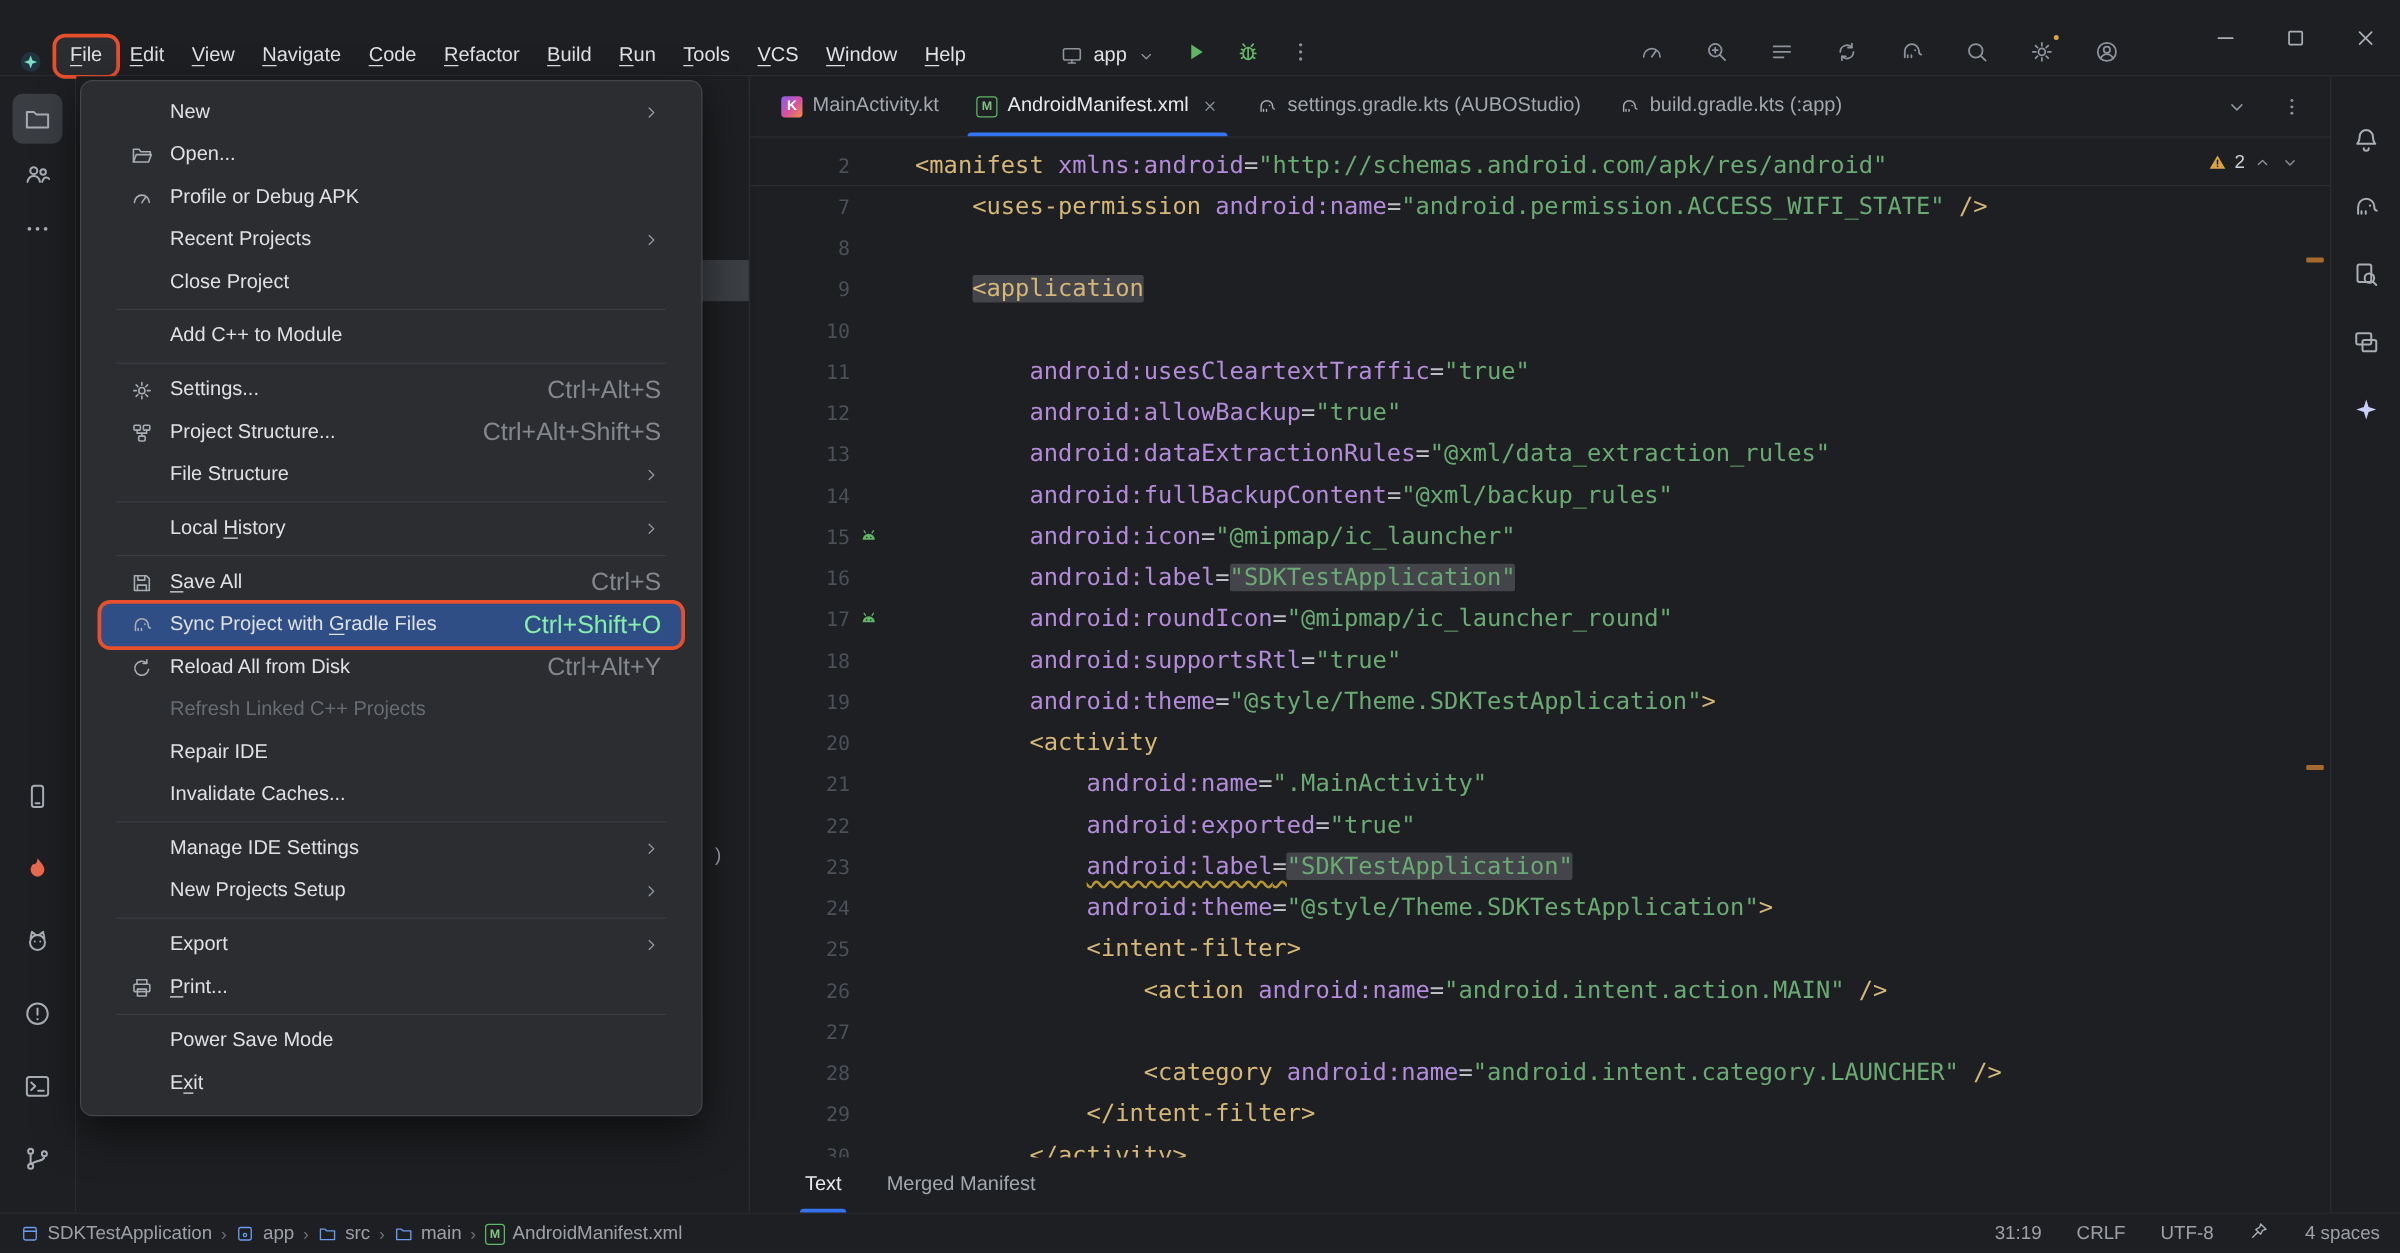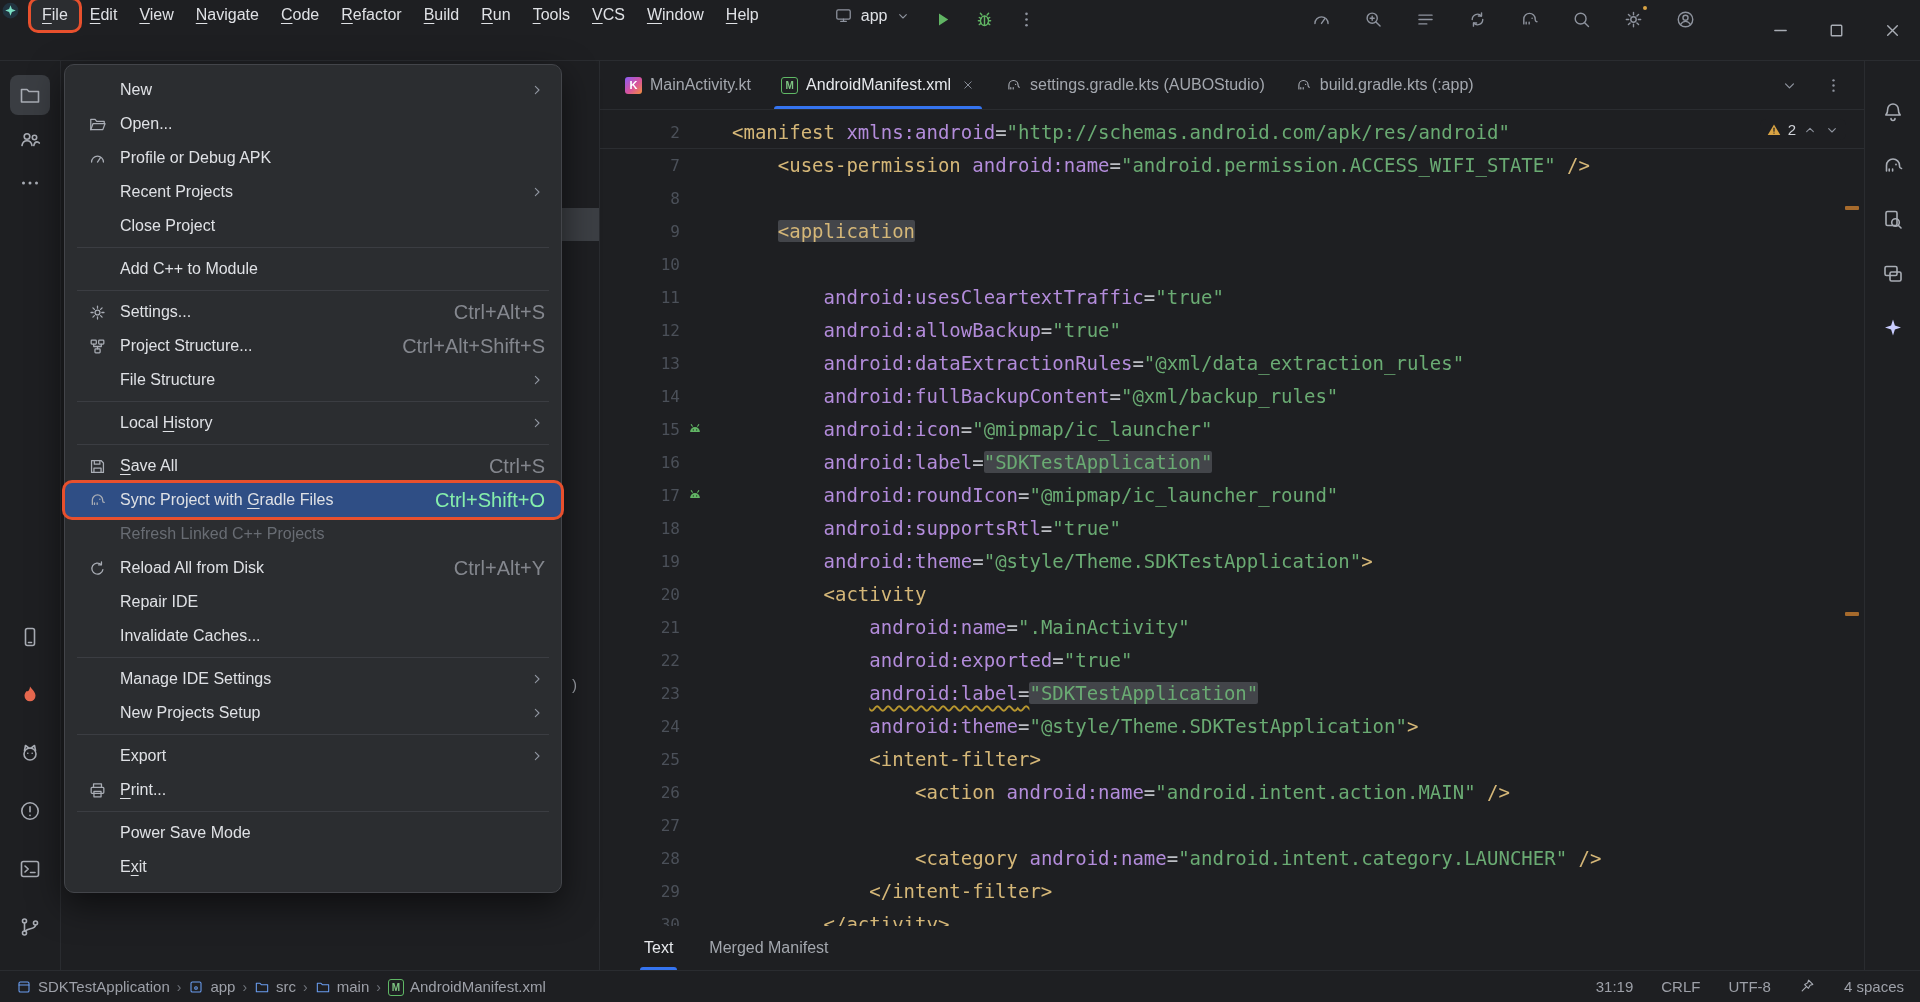--- a/index.html
+++ b/index.html
@@ -2,21 +2,21 @@
 <html><head>
 <meta charset="utf-8">
 <style>
 *{margin:0;padding:0;box-sizing:border-box}
 html,body{width:1920px;height:1002px;overflow:hidden;background:#1e1f22;color:#dfe1e5;
   font-family:"Liberation Sans","DejaVu Sans",sans-serif;-webkit-user-select:none;user-select:none}
 button{background:none;border:0;color:inherit;font:inherit;cursor:default}
 #root{position:relative;width:1920px;height:1002px;display:flex;flex-direction:column}
 
 
-#titlebar{flex:0 0 61px;display:flex;align-items:flex-start;border-bottom:1px solid #2a2c30}
+#titlebar{flex:0 0 61px;display:flex;align-items:flex-end;padding-left:14px;border-bottom:1px solid #2a2c30}
 .logo{width:28px;height:28px;margin-right:10px}
 #menus{display:flex;align-items:center}
 .menu-btn{padding:6px 11px;border-radius:7px;font-size:16px;color:#dfe1e5;position:relative}
 .menu-btn u,.mi u{text-decoration:underline;text-underline-offset:3px}
 .menu-btn.open{background:#2b2d30}
 .annotated{box-shadow:0 0 0 3px #e8502d;border-radius:7px}
 #runcfg{display:flex;align-items:center;gap:8px;margin-left:54px;padding:6px 10px;border-radius:7px;font-size:16px;color:#dfe1e5}
 .tbtn{width:42px;height:38px;border-radius:7px;display:flex;align-items:center;justify-content:center;position:relative}
 #tbright{margin-left:auto;display:flex;align-items:center;gap:10px;margin-right:46px}
 #winctl{display:flex;align-self:stretch}
@@ -80,21 +80,21 @@
 #statusbar{flex:0 0 32px;display:flex;padding:0 16px;font-size:15px;color:#9da0a8;border-top:1px solid #2a2c30}
 #crumbs{display:flex;align-items:center;gap:7px}
 .crumb{display:flex;align-items:center;gap:6px}
 .crumb .icon{width:16px;height:16px}
 .crumb-sep{color:#6f737a;font-size:14px}
 #statusright{margin-left:auto;display:flex;align-items:center;gap:28px}
 #statusright .icon{width:17px;height:17px}
 
 
 #filemenu{position:absolute;left:64px;top:64px;width:498px;background:#2b2d30;border:1px solid #43454a;border-radius:10px;
-  box-shadow:0 12px 34px rgba(0,0,0,.55);padding:8px 0;z-index:50}
+  box-shadow:0 12px 34px rgba(0,0,0,.55);padding:8px 16px;z-index:50}
 .mi{height:34px;display:flex;align-items:center;padding:0 16px 0 18px;font-size:16px;color:#dfe1e5;position:relative}
 .mi .ic{width:28px;margin-right:9px;display:flex;justify-content:center}
 .mi .ic .icon{width:19px;height:19px}
 .mi .sc{margin-left:auto;color:#84878e;font-size:20px}
 .mi .sub{margin-left:auto;color:#9196a1;width:16px;height:16px}
 .mi.disabled{color:#686c73}
 .mi.selected{background:#2f4e85}
 .mi.selected .sc{color:#86efac}
 .mi.annotated{border-radius:7px}
 .msep{height:1px;background:#3b3d42;margin:4px 12px}
@@ -687,35 +687,35 @@
             <svg viewBox="0 0 24 24" fill="none" stroke="currentColor" stroke-width="1.6" stroke-linecap="round" stroke-linejoin="round">
               <path d="M5.5 17v-5.5a6.5 6.5 0 0 1 13 0v.7c0 1.4.9 2.1 2 2.3"></path>
               <circle cx="15" cy="10.5" r=".9" fill="currentColor" stroke="none"></circle>
               <path d="M8.2 17v-2M11.6 17v-2"></path>
             </svg>
           </span>
         </span>
         <span class="lbl">Sync Project with <u>G</u>radle Files</span>
         <span class="sc">Ctrl+Shift+O</span>
       </div>
-      <div class="mi disabled">
-        <span class="ic"></span>
-        <span class="lbl">Refresh Linked C++ Projects</span>
-      </div>
       <div class="mi">
         <span class="ic">
           <span class="icon">
             <svg viewBox="0 0 24 24" fill="none" stroke="currentColor" stroke-width="1.6" stroke-linecap="round" stroke-linejoin="round">
               <path d="M18.8 13.3A7 7 0 1 1 16.6 6.9"></path>
               <path d="M17 3.5v3.8h-3.8"></path>
             </svg>
           </span>
         </span>
         <span class="lbl">Reload All from Disk</span>
         <span class="sc">Ctrl+Alt+Y</span>
+      </div>
+      <div class="mi disabled">
+        <span class="ic"></span>
+        <span class="lbl">Refresh Linked C++ Projects</span>
       </div>
       <div class="mi">
         <span class="ic"></span>
         <span class="lbl">Repair IDE</span>
       </div>
       <div class="mi">
         <span class="ic"></span>
         <span class="lbl">Invalidate Caches...</span>
       </div>
       <div class="msep"></div>

